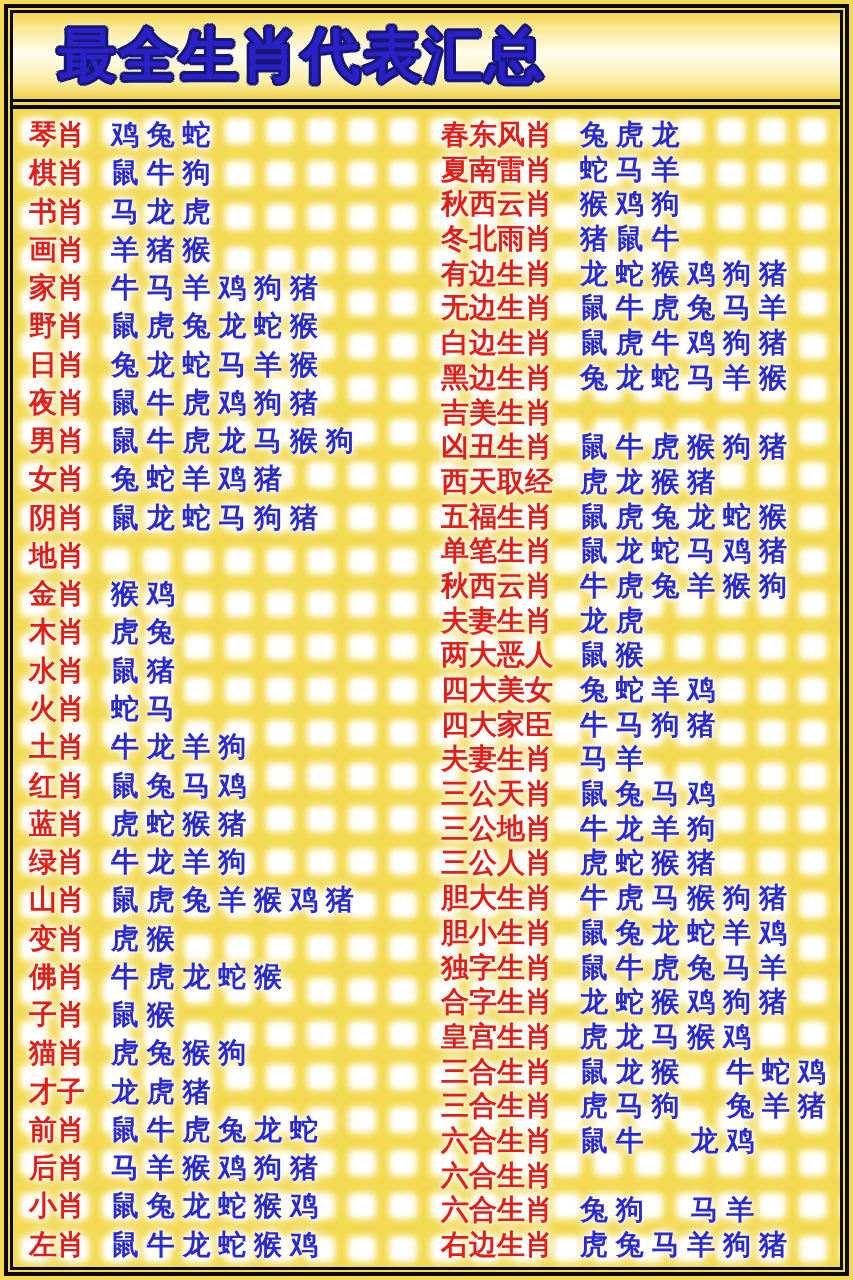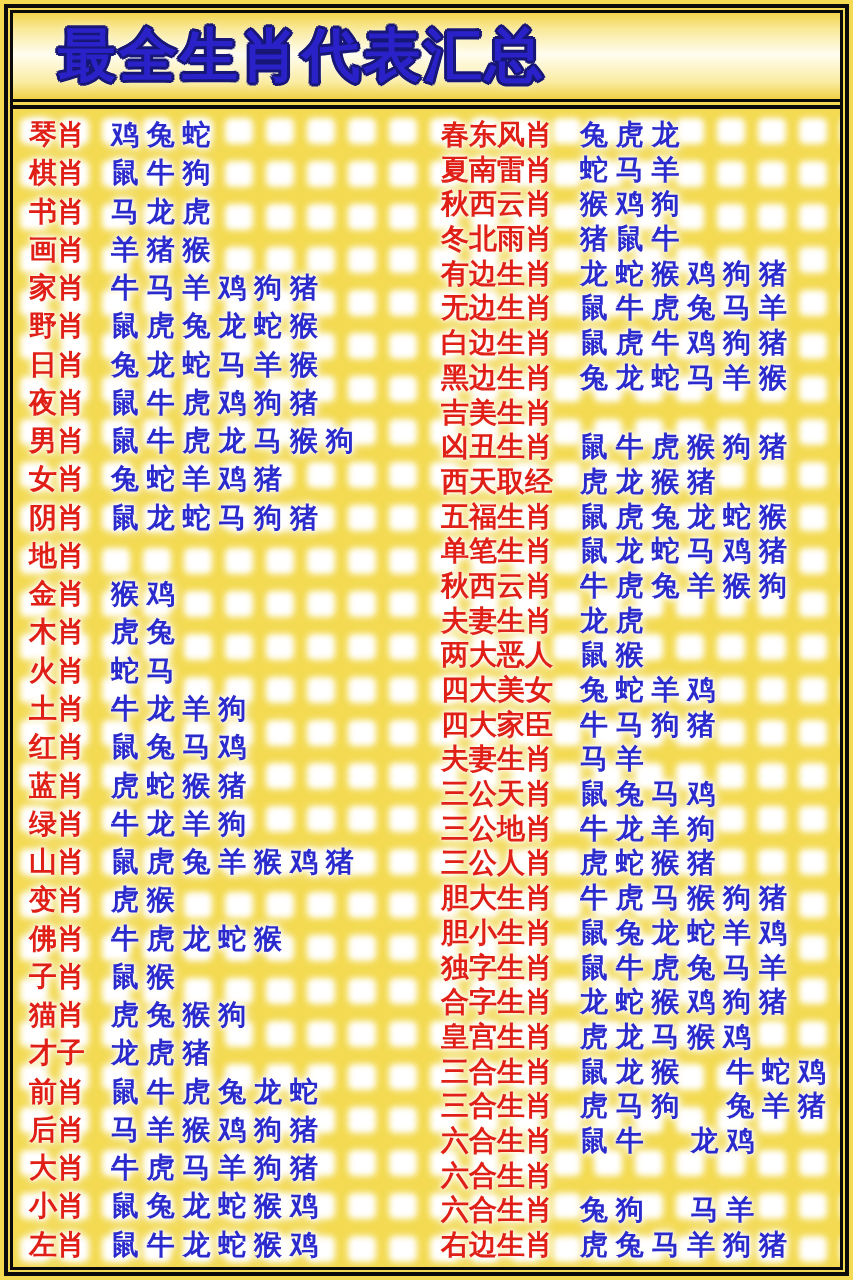--- a/index.html
+++ b/index.html
@@ -119,20 +119,24 @@
             </div>
             <div class="row">
               <span class="label">金肖</span>
               <span class="vals">猴 鸡</span>
             </div>
             <div class="row">
               <span class="label">木肖</span>
               <span class="vals">虎 兔</span>
             </div>
             <div class="row">
+              <span class="label">水肖</span>
+              <span class="vals">鼠 猪</span>
+            </div>
+            <div class="row">
               <span class="label">火肖</span>
               <span class="vals">蛇 马</span>
             </div>
             <div class="row">
               <span class="label">土肖</span>
               <span class="vals">牛 龙 羊 狗</span>
             </div>
             <div class="row">
               <span class="label">红肖</span>
               <span class="vals">鼠 兔 马 鸡</span>
@@ -169,24 +173,20 @@
               <span class="label">才子</span>
               <span class="vals">龙 虎 猪</span>
             </div>
             <div class="row">
               <span class="label">前肖</span>
               <span class="vals">鼠 牛 虎 兔 龙 蛇</span>
             </div>
             <div class="row">
               <span class="label">后肖</span>
               <span class="vals">马 羊 猴 鸡 狗 猪</span>
-            </div>
-            <div class="row">
-              <span class="label">大肖</span>
-              <span class="vals">牛 虎 马 羊 狗 猪</span>
             </div>
             <div class="row">
               <span class="label">小肖</span>
               <span class="vals">鼠 兔 龙 蛇 猴 鸡</span>
             </div>
             <div class="row">
               <span class="label">左肖</span>
               <span class="vals">鼠 牛 龙 蛇 猴 鸡</span>
             </div>
           </div>

